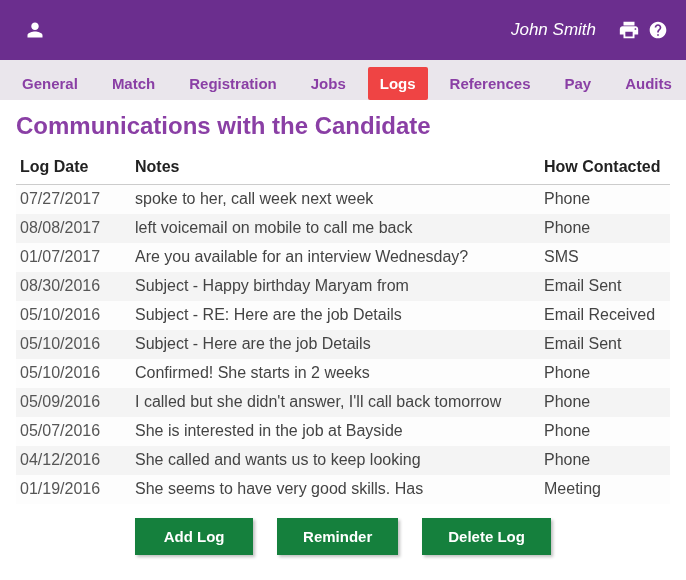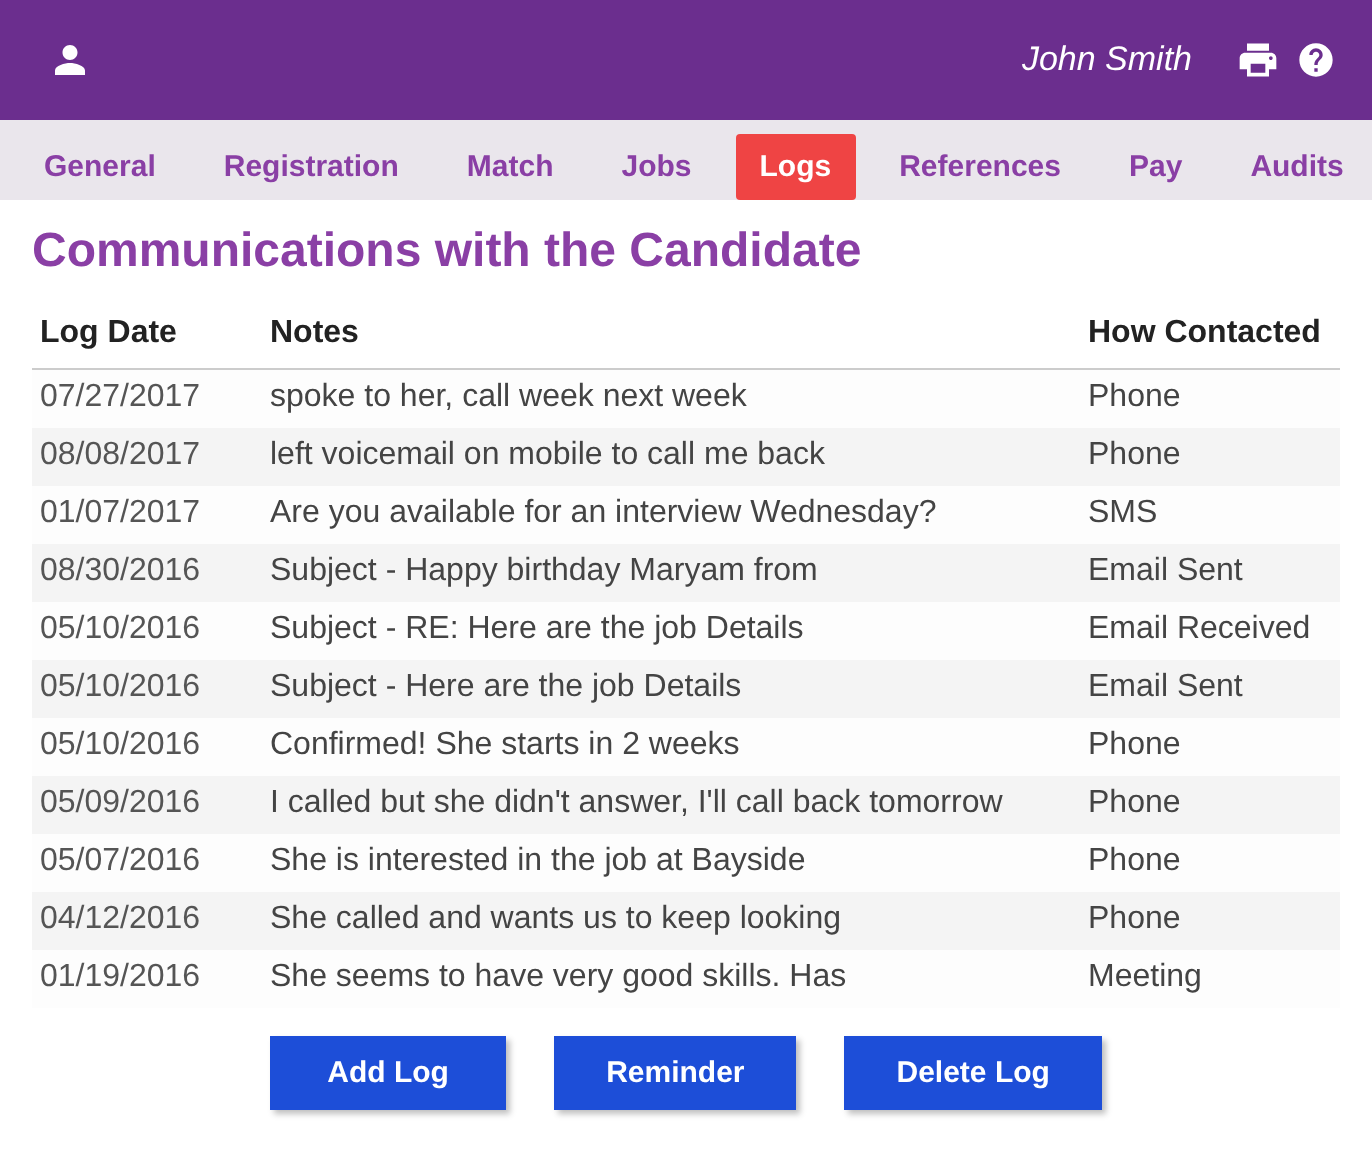--- a/index.html
+++ b/index.html
@@ -75,21 +75,21 @@
     height: 29px;
   }
   td.col-date { color: #555; }
   .actions {
     display: flex;
     justify-content: center;
     gap: 24px;
     padding: 14px 0 18px 0;
   }
   .btn {
-    background: #1d4ed8;
+    background: #15803d;
     color: #fff;
     border: none;
     padding: 10px 26px;
     font-size: 15px;
     font-weight: 600;
     cursor: pointer;
     box-shadow: 2px 2px 3px rgba(0,0,0,.25);
     min-width: 118px;
   }
 </style>
@@ -113,22 +113,22 @@
   </span>
   <span class="icon">
     <svg width="20" height="20" viewBox="0 0 24 24" fill="#fff">
         <path d="M12 2C6.48 2 2 6.48 2 12s4.48 10 10 10 10-4.48 10-10S17.52 2 12 2zm1 17h-2v-2h2v2zm2.07-7.75l-.9.92C13.45 12.9 13 13.5 13 15h-2v-.5c0-1.1.45-2.1 1.17-2.83l1.24-1.26c.37-.36.59-.86.59-1.41 0-1.1-.9-2-2-2s-2 .9-2 2H8c0-2.21 1.79-4 4-4s4 1.79 4 4c0 .88-.36 1.68-.93 2.25z"></path>
       </svg>
   </span>
 </div>
 
 <div class="tabs" id="tabs">
     <div class="tab">General</div>
+    <div class="tab">Match</div>
     <div class="tab">Registration</div>
-    <div class="tab">Match</div>
     <div class="tab">Jobs</div>
     <div class="tab active">Logs</div>
     <div class="tab">References</div>
     <div class="tab">Pay</div>
     <div class="tab">Audits</div>
   </div>
 
 <div class="content">
   <div class="section-title">Communications with the Candidate</div>
 

